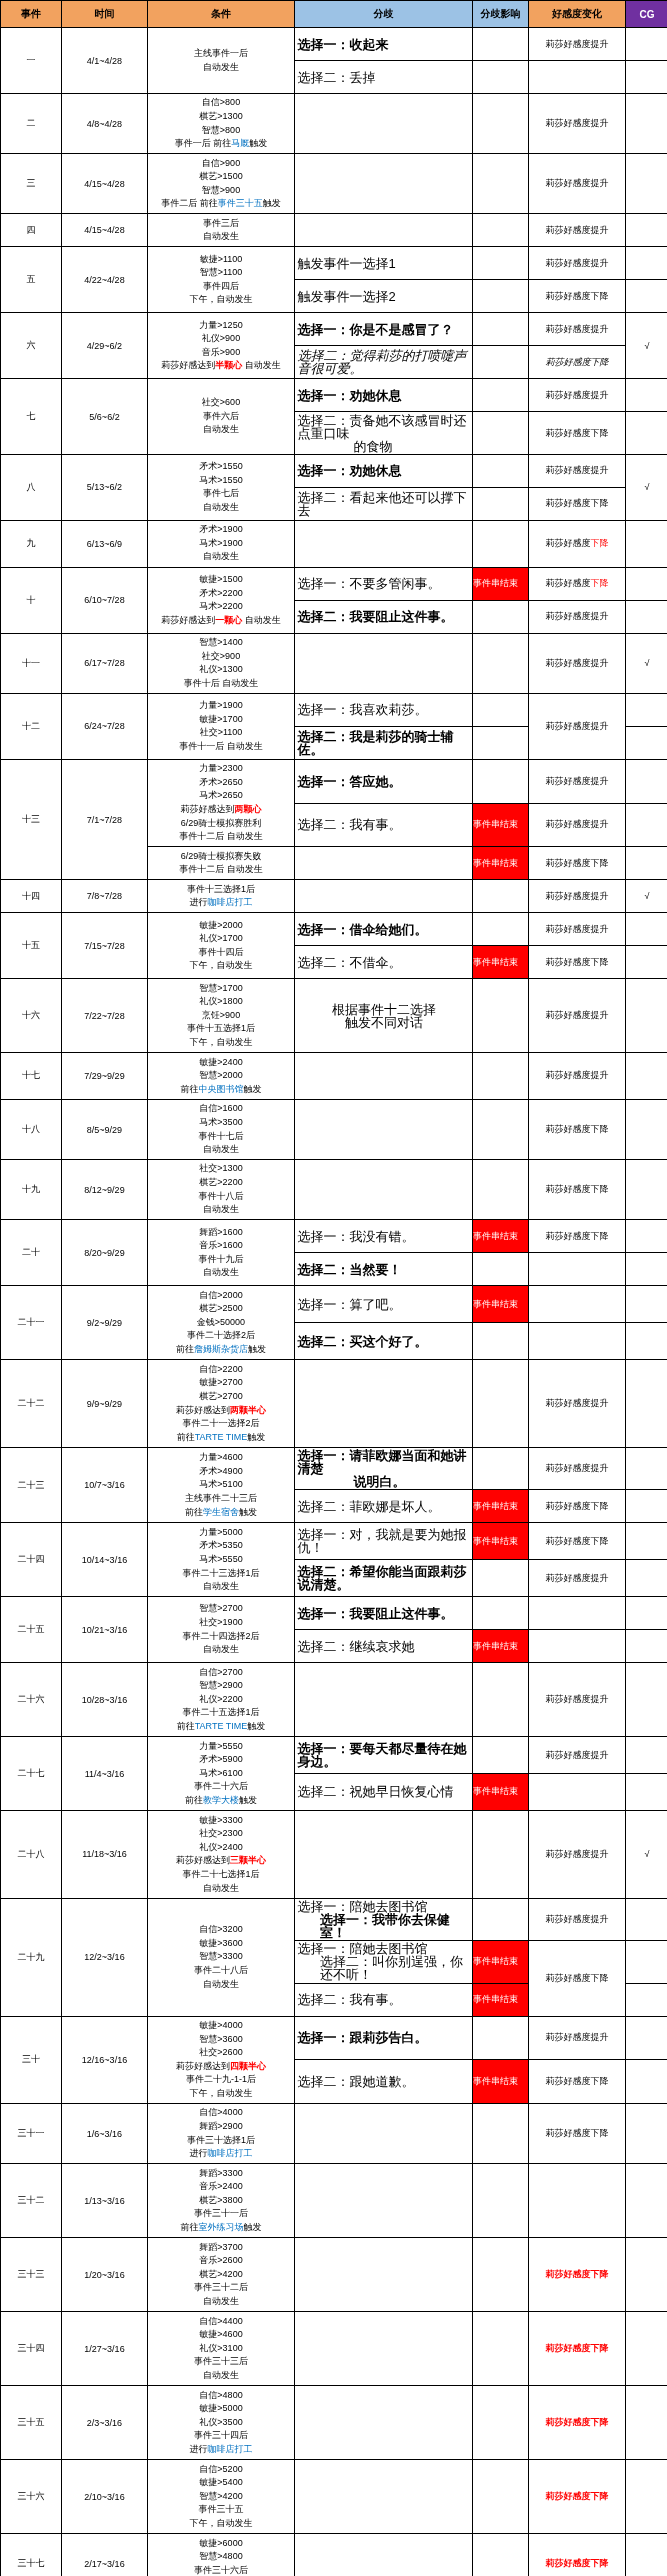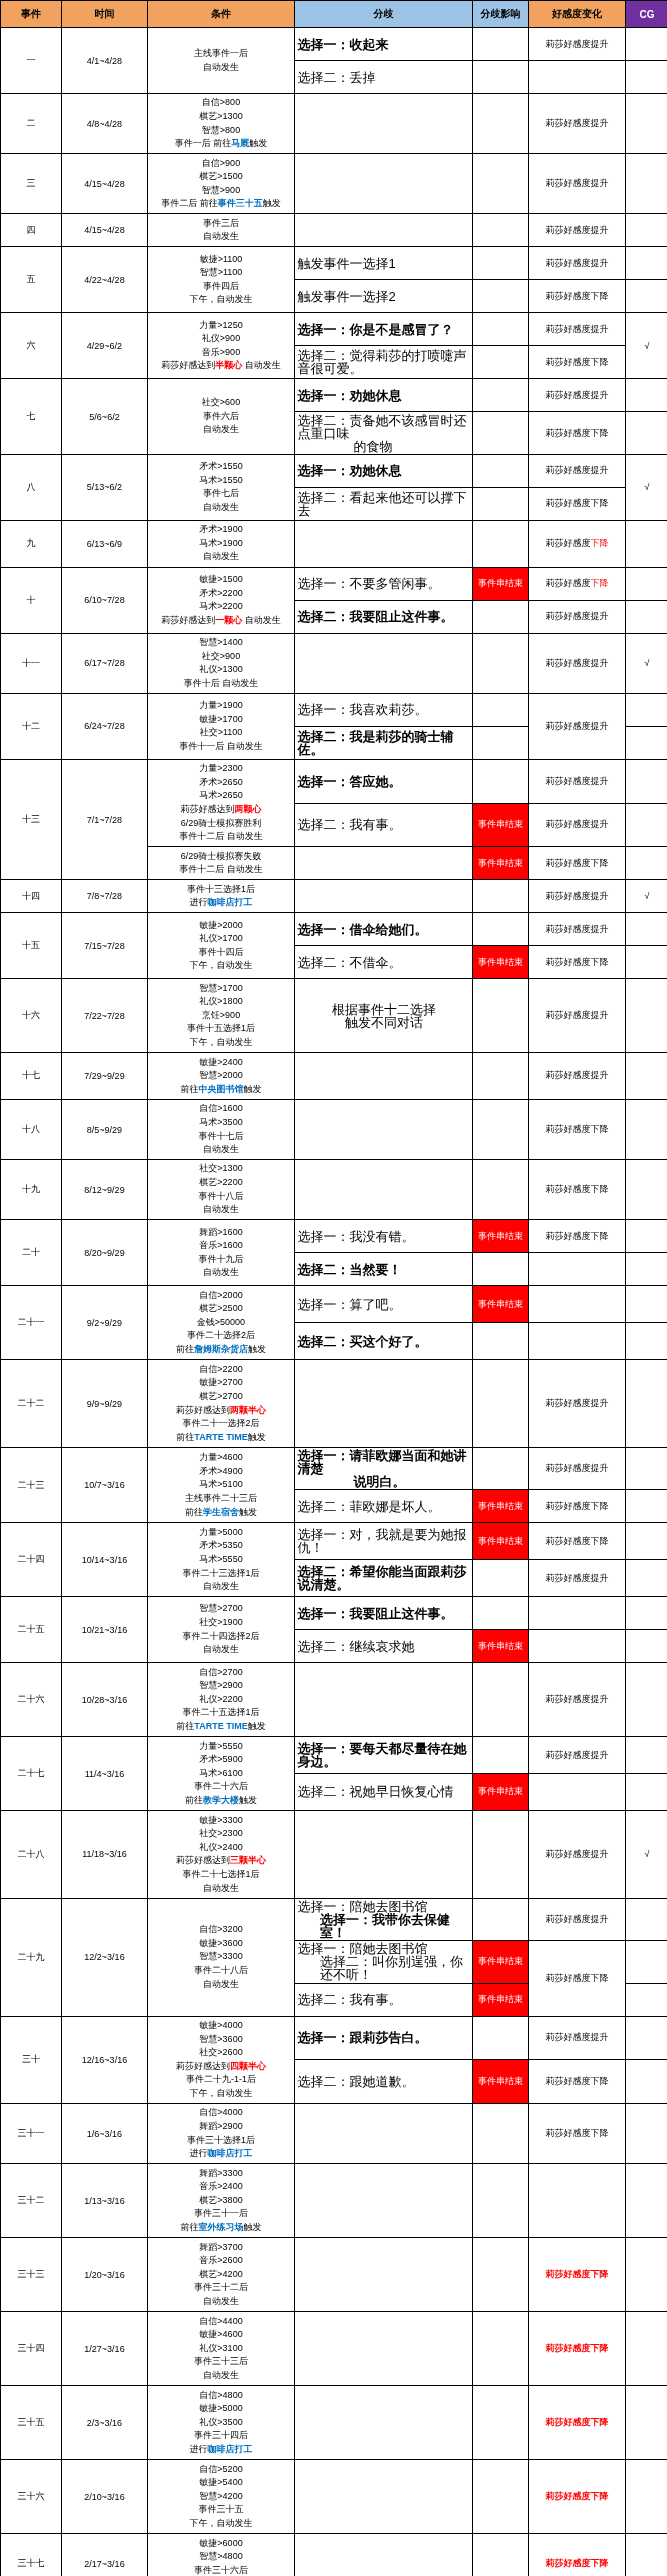--- a/index.html
+++ b/index.html
@@ -14,27 +14,27 @@
   .id-cell{text-align:center;font-size:9px;}
   .time-cell{text-align:center;white-space:nowrap;font-size:9px;}
   .cond-cell{text-align:center;padding:2.4px 1.2px;}
   .cond-line{line-height:13.6px;white-space:nowrap;}
   .branch-cell{text-align:left;padding:1.2px 1.2px 1.2px 2.4px;}
   .branch-cell.center{text-align:center;}
   .branch-line{line-height:13px;font-size:13px;}
   .branch-line.ind1{padding-left:22.5px;}
   .branch-line.ind2{padding-left:56px;}
   .bold{font-weight:700;}
-  .impact-cell{text-align:center;padding:0;font-size:9px;white-space:nowrap;}
+  .impact-cell{text-align:left;padding:0;font-size:9px;white-space:nowrap;}
   .impact-red{background:var(--c-red);color:#fff;}
   .fav-cell{text-align:center;font-size:9px;white-space:nowrap;}
   .cg-cell{text-align:center;font-size:9px;}
   .seg.red{color:var(--c-red);}
   .seg.redb{color:var(--c-red);font-weight:700;}
-  .seg.blue{color:var(--c-link);font-weight:700;}
+  .seg.blue{color:var(--c-link);font-weight:400;}
   .rs{border-top:1.2px solid #000;}
 </style>
 </head>
 <body>
 
 <div id="wrap">
   <table>
     <colgroup>
       <col style="width:61px">
         <col style="width:86px">
@@ -162,21 +162,21 @@
             <div class="cond-line"><span class="seg">音乐&gt;900</span></div>
             <div class="cond-line"><span class="seg">莉莎好感达到</span><span class="seg redb">半颗心</span><span class="seg"> 自动发生</span></div>
           </td>
           <td class="branch-cell rs">
             <div class="branch-line bold">选择一：你是不是感冒了？</div>
           </td>
           <td class="impact-cell rs"></td>
           <td class="fav-cell rs"><span class="seg">莉莎好感度提升</span></td>
           <td class="cg-cell rs" rowspan="2">√</td>
         </tr>
-        <tr style="height: 33px;">
+        <tr style="height: 33px; font-style: italic;">
           <td class="branch-cell">
             <div class="branch-line">选择二：觉得莉莎的打喷嚏声音很可爱。</div>
           </td>
           <td class="impact-cell"></td>
           <td class="fav-cell"><span class="seg">莉莎好感度下降</span></td>
         </tr>
       </tbody>
       <tbody class="event-group">
         <tr style="height: 33px;">
           <td class="id-cell rs" rowspan="2">七</td>

